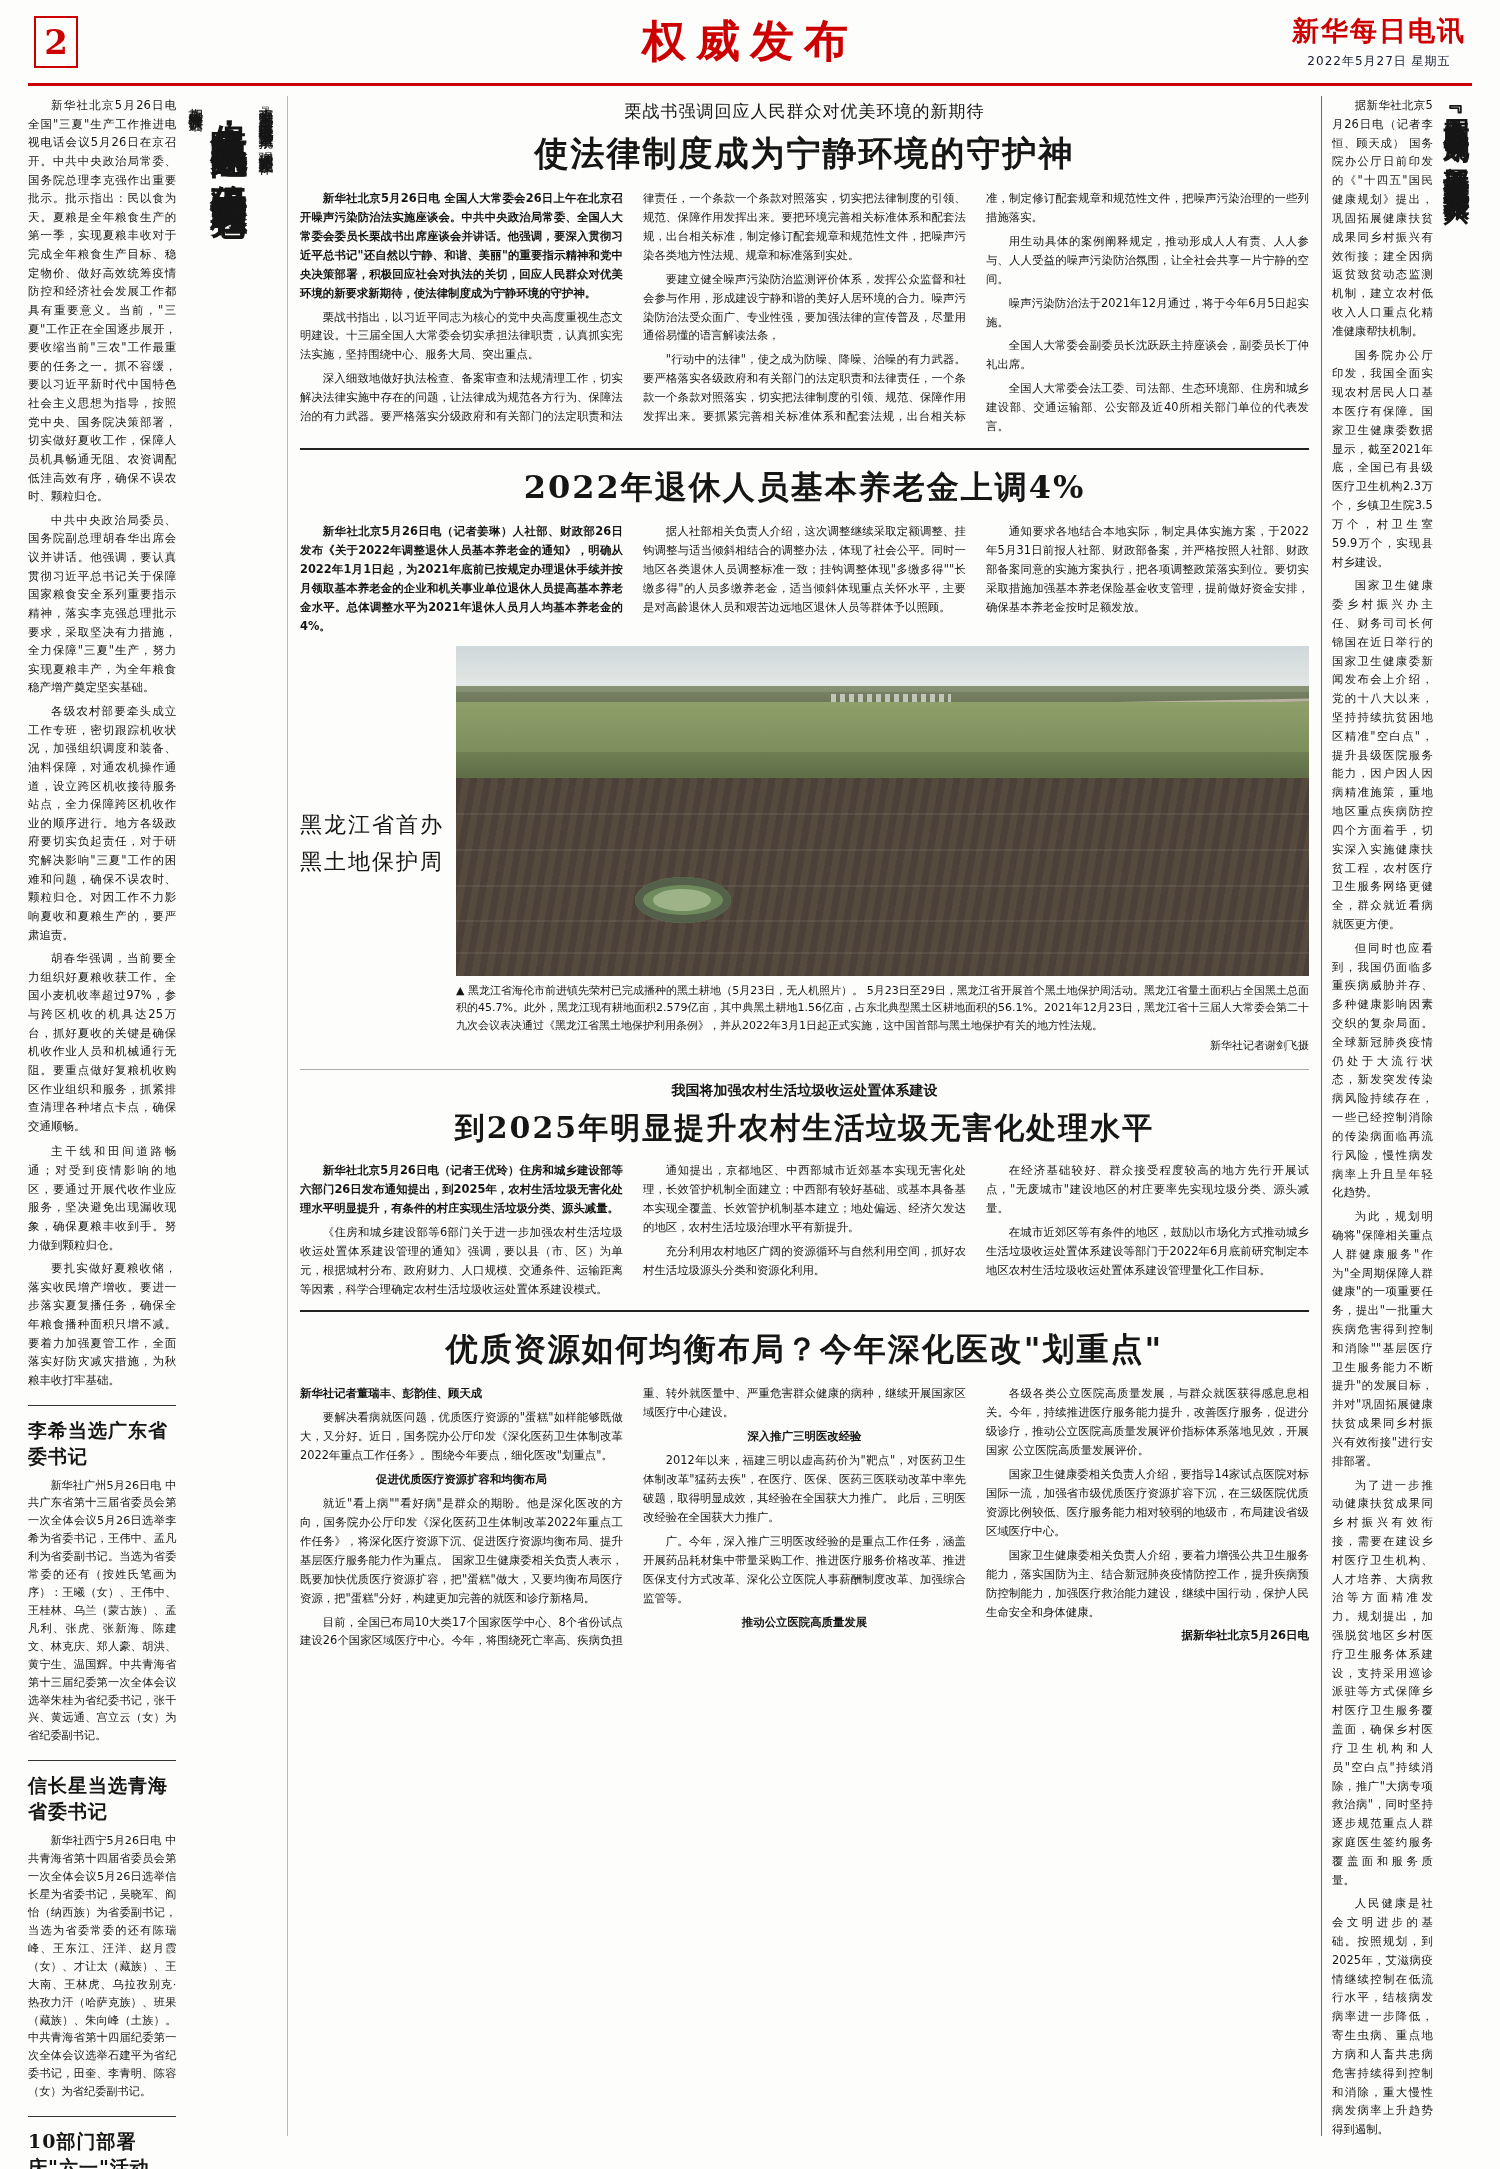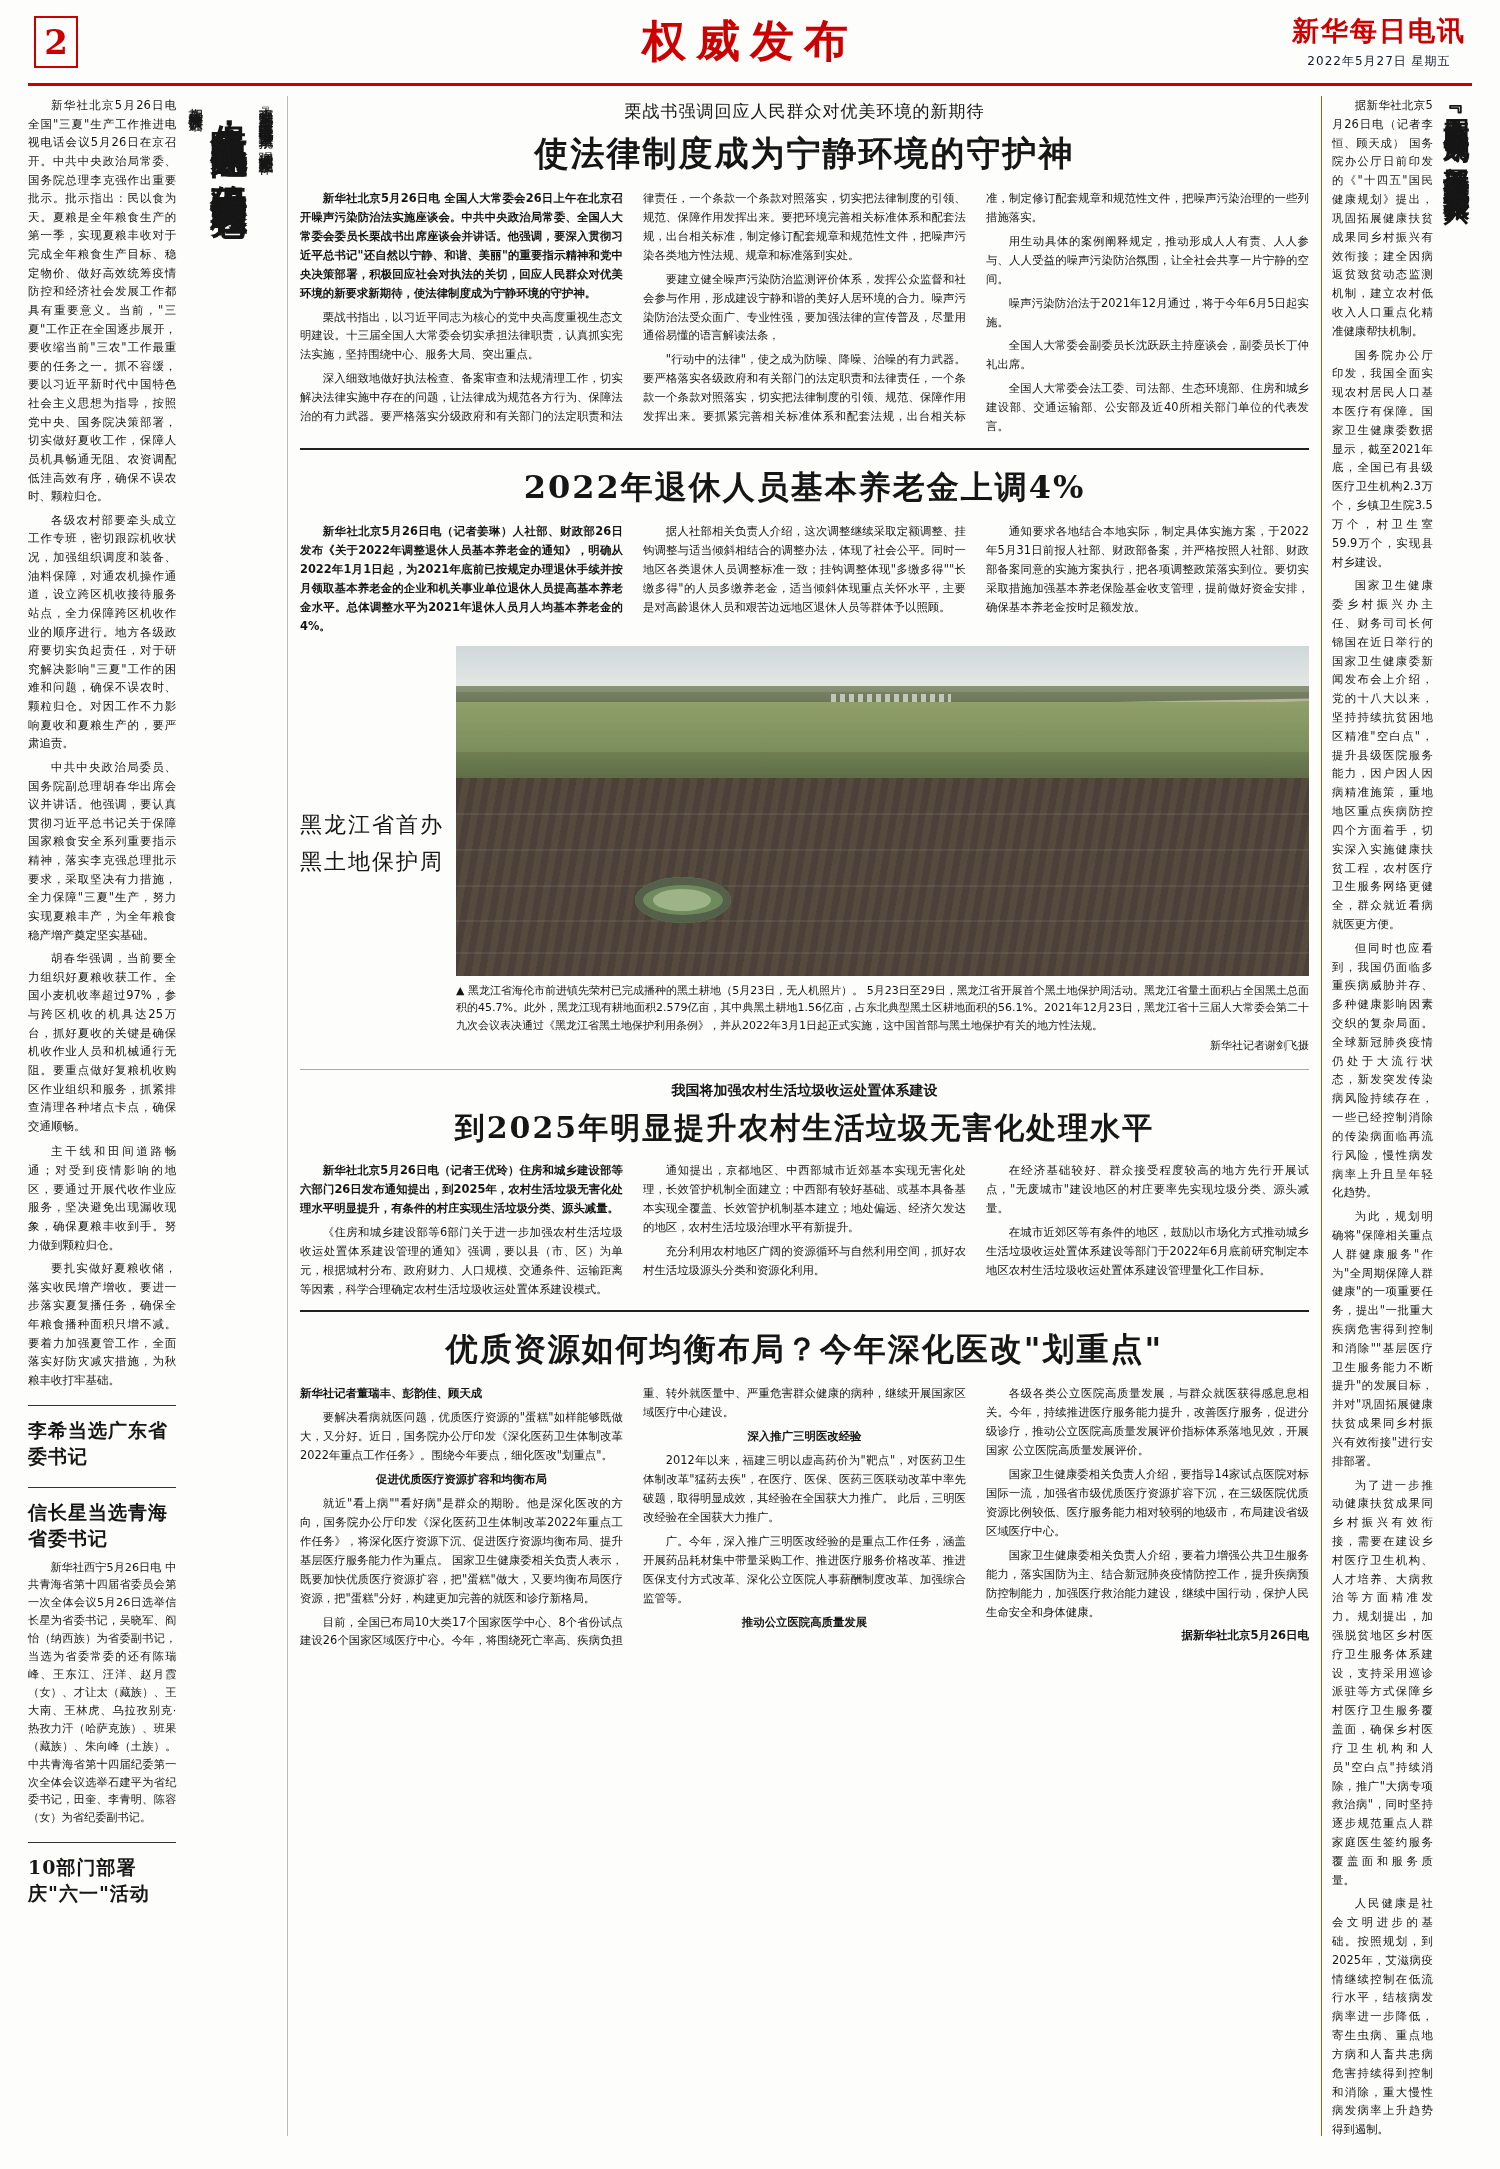--- a/index.html
+++ b/index.html
@@ -103,31 +103,34 @@
 
     <div class="col-left">
       <div style="display:flex; flex-direction:row-reverse;">
         <div class="vtext v-kicker">李克强对全国『三夏』生产工作推进电视电话会议作出重要批示，强调切实做好夏收工作</div>
         <div class="vtext v-main">保障人员机具畅通无阻，确保不误农时颗粒归仓</div>
         <div class="vtext v-sub">胡春华出席会议并讲话</div>
       </div>
       <div style="flex:1; padding-right:8px; display:flex; flex-direction:column;">
         <div class="lead-col">
           <p>新华社北京5月26日电 全国"三夏"生产工作推进电视电话会议5月26日在京召开。中共中央政治局常委、国务院总理李克强作出重要批示。批示指出：民以食为天。夏粮是全年粮食生产的第一季，实现夏粮丰收对于完成全年粮食生产目标、稳定物价、做好高效统筹疫情防控和经济社会发展工作都具有重要意义。当前，"三夏"工作正在全国逐步展开，要收缩当前"三农"工作最重要的任务之一。抓不容缓，要以习近平新时代中国特色社会主义思想为指导，按照党中央、国务院决策部署，切实做好夏收工作，保障人员机具畅通无阻、农资调配低洼高效有序，确保不误农时、颗粒归仓。</p>
+          <p>中共中央政治局委员、国务院副总理胡春华出席会议并讲话。他强调，要认真贯彻习近平总书记关于保障国家粮食安全系列重要指示精神，落实李克强总理批示要求，采取坚决有力措施，全力保障"三夏"生产，努力实现夏粮丰产，为全年粮食稳产增产奠定坚实基础。</p>
           <p>各级农村部要牵头成立工作专班，密切跟踪机收状况，加强组织调度和装备、油料保障，对通农机操作通道，设立跨区机收接待服务站点，全力保障跨区机收作业的顺序进行。地方各级政府要切实负起责任，对于研究解决影响"三夏"工作的困难和问题，确保不误农时、颗粒归仓。对因工作不力影响夏收和夏粮生产的，要严肃追责。</p>
-          <p>中共中央政治局委员、国务院副总理胡春华出席会议并讲话。他强调，要认真贯彻习近平总书记关于保障国家粮食安全系列重要指示精神，落实李克强总理批示要求，采取坚决有力措施，全力保障"三夏"生产，努力实现夏粮丰产，为全年粮食稳产增产奠定坚实基础。</p>
           <p>胡春华强调，当前要全力组织好夏粮收获工作。全国小麦机收率超过97%，参与跨区机收的机具达25万台，抓好夏收的关键是确保机收作业人员和机械通行无阻。要重点做好复粮机收购区作业组织和服务，抓紧排查清理各种堵点卡点，确保交通顺畅。</p>
         </div>
         <div class="lead-col" style="margin-top:2px">
           <p>主干线和田间道路畅通；对受到疫情影响的地区，要通过开展代收作业应服务，坚决避免出现漏收现象，确保夏粮丰收到手。努力做到颗粒归仓。</p>
           <p>要扎实做好夏粮收储，落实收民增产增收。要进一步落实夏复播任务，确保全年粮食播种面积只增不减。要着力加强夏管工作，全面落实好防灾减灾措施，为秋粮丰收打牢基础。</p>
         </div>
 
         <div class="rule"></div>
         <div class="sub-head">李希当选广东省委书记</div>
+        <div class="small-block">
+          <p>新华社广州5月26日电 中共广东省第十三届省委员会第一次全体会议5月26日选举李希为省委书记，王伟中、孟凡利为省委副书记。当选为省委常委的还有（按姓氏笔画为序）：王曦（女）、王伟中、王桂林、乌兰（蒙古族）、孟凡利、张虎、张新海、陈建文、林克庆、郑人豪、胡洪、黄宁生、温国辉。中共青海省第十三届纪委第一次全体会议选举朱桂为省纪委书记，张千兴、黄远通、宫立云（女）为省纪委副书记。</p>
+        </div>
 
         <div class="rule"></div>
         <div class="sub-head">信长星当选青海省委书记</div>
         <div class="small-block">
           <p>新华社西宁5月26日电 中共青海省第十四届省委员会第一次全体会议5月26日选举信长星为省委书记，吴晓军、阎怡（纳西族）为省委副书记，当选为省委常委的还有陈瑞峰、王东江、汪洋、赵月霞（女）、才让太（藏族）、王大南、王林虎、乌拉孜别克·热孜力汗（哈萨克族）、班果（藏族）、朱向峰（土族）。中共青海省第十四届纪委第一次全体会议选举石建平为省纪委书记，田奎、李青明、陈容（女）为省纪委副书记。</p>
         </div>
 
         <div class="rule"></div>
         <div class="sub-head">10部门部署庆"六一"活动</div>
 

